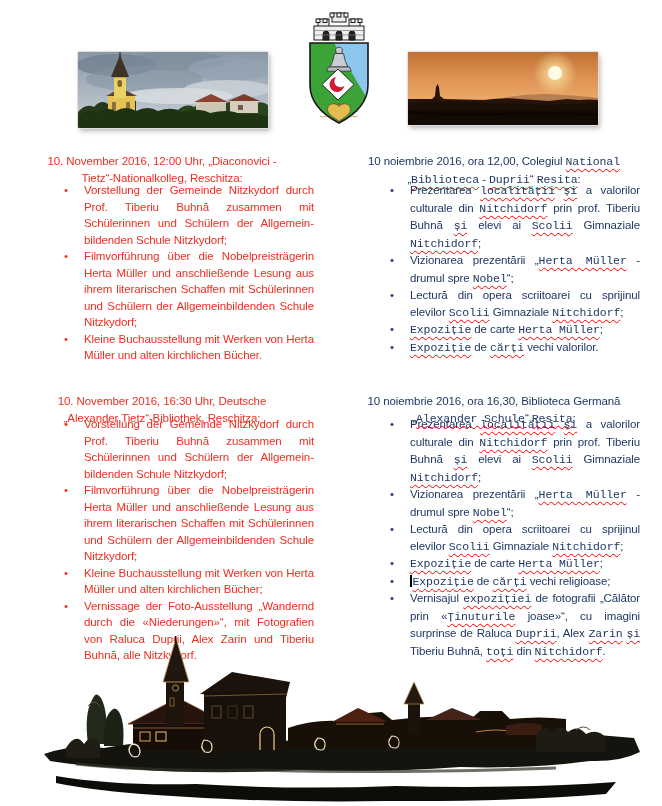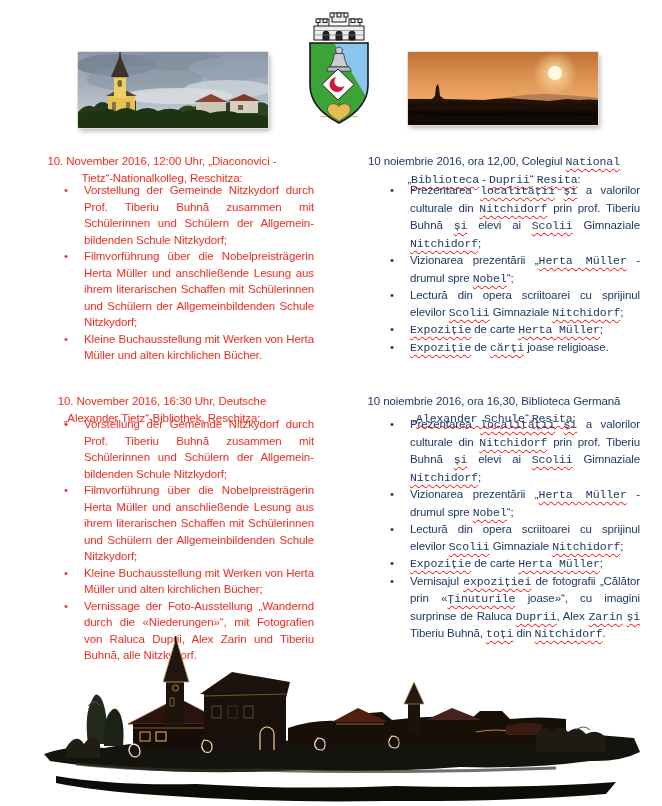--- a/index.html
+++ b/index.html
@@ -175,28 +175,29 @@
       </ul>
   </div>
 
   <div class="col" id="col-ro">
     <div class="sec-head h1"><span>10 noiembrie 2016, ora 12,00, Colegiul </span><span class="sq">National</span><span> „</span><span class="sq">Biblioteca</span><span> - </span><span class="sq">Duprii</span><span>“ </span><span class="sq">Resita</span><span>:</span></div>
     <ul class="sec-list list1">
         <li><span>Prezentarea </span><span class="sq">localității</span><span> </span><span class="sq">și</span><span> a valorilor culturale din </span><span class="sq">Nitchidorf</span><span> prin prof. Tiberiu Buhnă </span><span class="sq">și</span><span> elevi ai </span><span class="sq">Scolii</span><span> Gimnaziale </span><span class="sq">Nitchidorf</span><span>;</span></li>
         <li><span>Vizionarea prezentării „</span><span class="sq">Herta Müller</span><span> - drumul spre </span><span class="sq">Nobel</span><span>“;</span></li>
         <li><span>Lectură din opera scriitoarei cu sprijinul elevilor </span><span class="sq">Scolii</span><span> Gimnaziale </span><span class="sq">Nitchidorf</span><span>;</span></li>
         <li><span class="sq">Expoziție</span><span> de carte </span><span class="sq">Herta Müller</span><span>;</span></li>
-        <li><span class="sq">Expoziție</span><span> de </span><span class="sq">cărți</span><span> joase religioase.</span></li>
+        <li><span class="sq">Expoziție</span><span> de </span><span class="sq">cărți</span><span> vechi valorilor.</span></li>
       </ul>
     <div class="sec-head h2"><span>10 noiembrie 2016, ora 16,30, Biblioteca Germană „</span><span class="sq">Alexander Schule</span><span>“ </span><span class="sq">Resita</span><span>:</span></div>
     <ul class="sec-list list2">
         <li><span>Prezentarea </span><span class="sq">localității</span><span> </span><span class="sq">și</span><span> a valorilor culturale din </span><span class="sq">Nitchidorf</span><span> prin prof. Tiberiu Buhnă </span><span class="sq">și</span><span> elevi ai </span><span class="sq">Scolii</span><span> Gimnaziale </span><span class="sq">Nitchidorf</span><span>;</span></li>
         <li><span>Vizionarea prezentării „</span><span class="sq">Herta Müller</span><span> - drumul spre </span><span class="sq">Nobel</span><span>“;</span></li>
         <li><span>Lectură din opera scriitoarei cu sprijinul elevilor </span><span class="sq">Scolii</span><span> Gimnaziale </span><span class="sq">Nitchidorf</span><span>;</span></li>
         <li><span class="sq">Expoziție</span><span> de carte </span><span class="sq">Herta Müller</span><span>;</span></li>
+        <li><span class="caret"></span><span class="sq">Expoziție</span><span> de </span><span class="sq">cărți</span><span> vechi religioase;</span></li>
         <li><span>Vernisajul </span><span class="sq">expoziției</span><span> de fotografii „Călător prin «</span><span class="sq">Ținuturile</span><span> joase»“, cu imagini surprinse de Raluca </span><span class="sq">Duprii</span><span>, Alex </span><span class="sq">Zarin</span><span> </span><span class="sq">și</span><span> Tiberiu Buhnă, </span><span class="sq">toți</span><span> din </span><span class="sq">Nitchidorf</span><span>.</span></li>
       </ul>
   </div>
 
   <div class="panorama">
     <svg width="610" height="166" viewBox="0 0 610 166">
 
       <path d="M8,118 q30,-10 60,-6 q40,-8 80,-4 q50,-8 100,-3 q60,-8 120,-3 q70,-7 130,-2 q50,-4 100,2 l6,14 q-20,10 -50,9 q-60,8 -130,6 q-80,6 -160,3 q-90,5 -170,-1 q-50,-3 -80,-8 z" fill="#15130e"></path>
       <path d="M20,140 q60,10 140,8 q100,6 200,2 q120,3 220,-4 l-10,12 q-100,8 -220,7 q-120,2 -230,-6 q-60,-4 -100,-12 z" fill="#0e0c08"></path>
       <path d="M40,128 q80,8 180,6 q140,4 300,-2" stroke="#2f3322" stroke-width="3" fill="none" opacity="0.7"></path>

